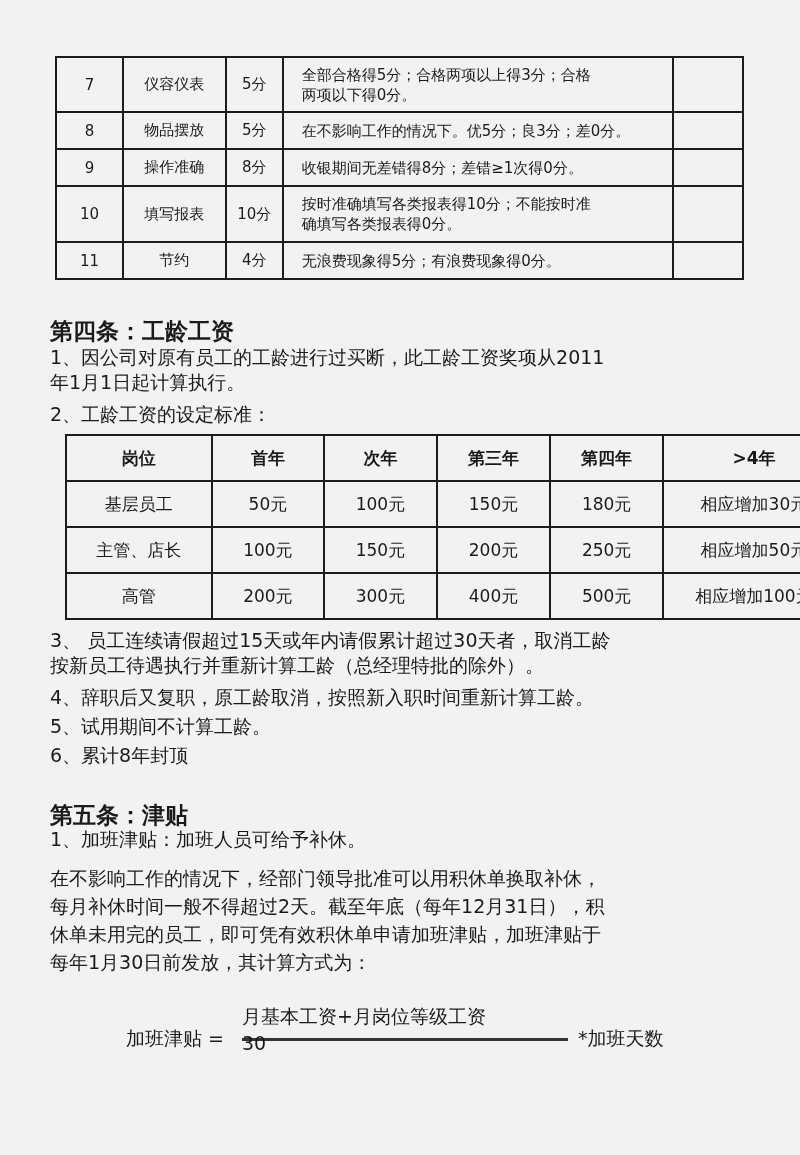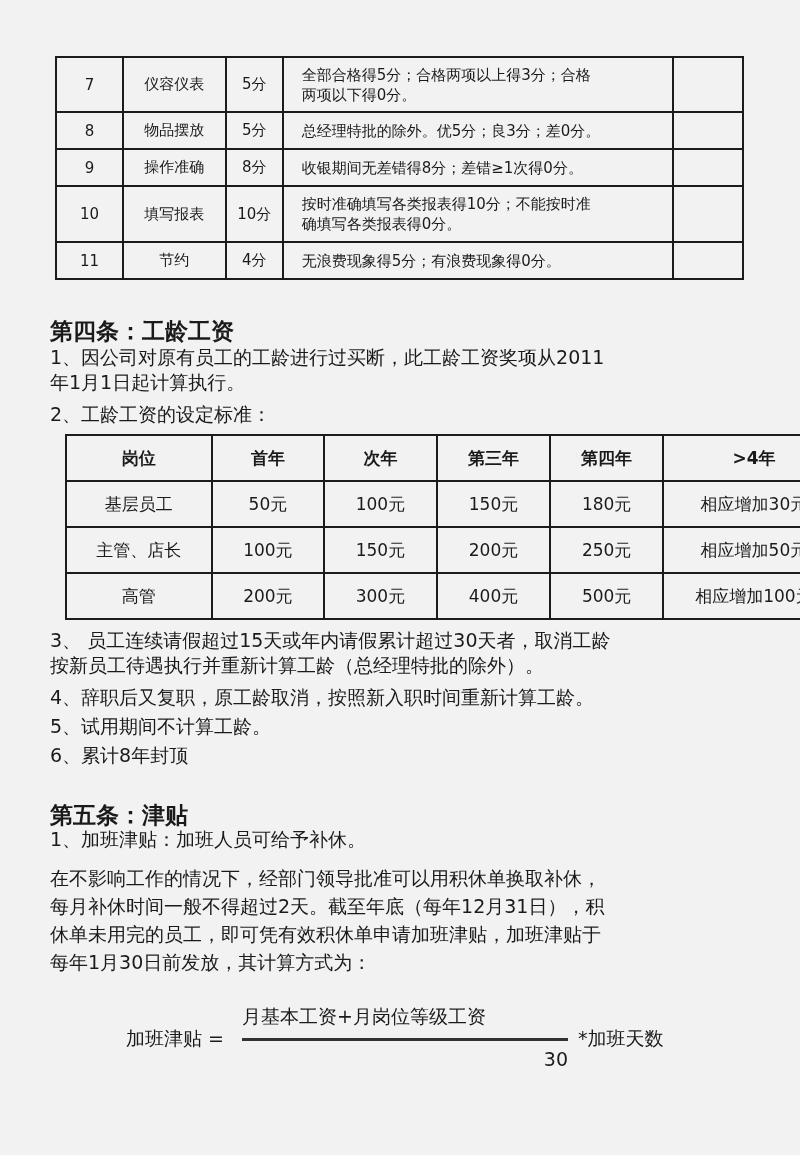--- a/index.html
+++ b/index.html
@@ -18,21 +18,21 @@
   .para { position:absolute; left:50px; font-size:19px; line-height:25px; width:720px; white-space:pre-wrap; }
   #t2 { left:65px; top:434px; width:781px; font-size:17px; }
   #t2 th, #t2 td { text-align:center; height:44px; }
   #t2 th { font-weight:bold; }
   #t2 col.a { width:132px; } #t2 col.b { width:102px; } #t2 col.c { width:102px; }
   #t2 col.d { width:103px; } #t2 col.e { width:102px; } #t2 col.f { width:165px; }
   .formula { position:absolute; top:1000px; left:0; width:800px; height:80px; font-size:19px; }
   .f-lhs { position:absolute; left:126px; top:26px; }
   .f-num { position:absolute; left:242px; width:326px; top:4px; text-align:left; }
   .f-bar { position:absolute; left:242px; width:326px; top:38px; height:3px; background:#333; }
-  .f-den { position:absolute; left:242px; width:326px; top:48px; text-align:right; }
+  .f-den { position:absolute; left:242px; width:326px; top:32px; text-align:left; }
   .f-rhs { position:absolute; left:578px; top:26px; }
 </style>
 </head>
 <body>
 
 <table id="t1">
   <colgroup>
       <col class="c1">
       <col class="c2">
       <col class="c3">
@@ -45,21 +45,21 @@
       <td>仪容仪表</td>
       <td>5分</td>
       <td class="desc" style="white-space:pre-line">全部合格得5分；合格两项以上得3分；合格
 两项以下得0分。</td>
       <td></td>
     </tr>
     <tr style="height:37px">
       <td>8</td>
       <td>物品摆放</td>
       <td>5分</td>
-      <td class="desc">总经理特批的除外。优5分；良3分；差0分。</td>
+      <td class="desc">在不影响工作的情况下。优5分；良3分；差0分。</td>
       <td></td>
     </tr>
     <tr style="height:37px">
       <td>9</td>
       <td>操作准确</td>
       <td>8分</td>
       <td class="desc">收银期间无差错得8分；差错≥1次得0分。</td>
       <td></td>
     </tr>
     <tr style="height:56px">

